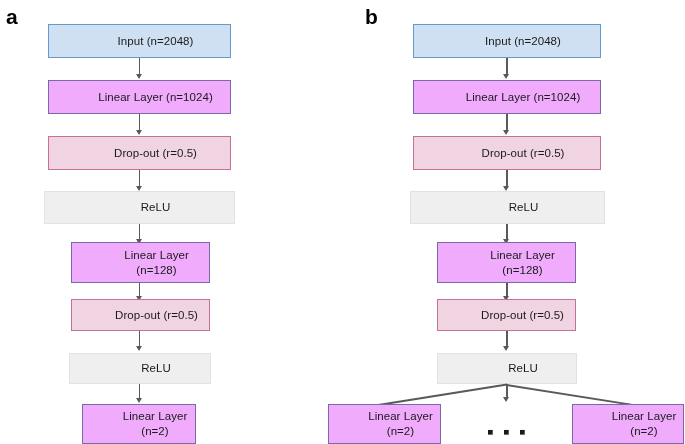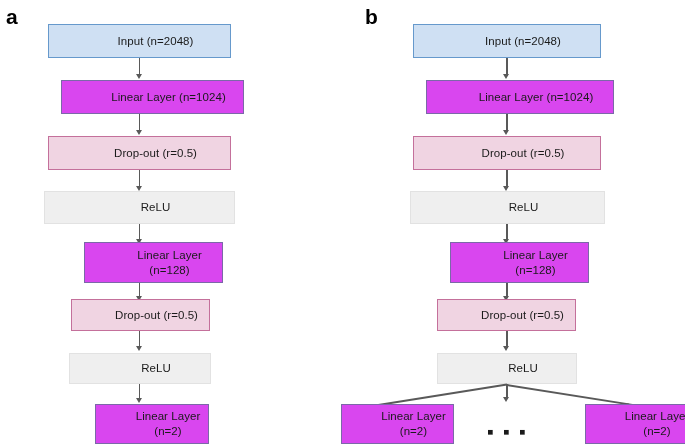--- a/index.html
+++ b/index.html
@@ -39,23 +39,22 @@
     border-style: solid;
     border-width: 1px;
     letter-spacing: 0.05px;
     padding-left: 32px;
   }
   .node-input {
     background: #cfe0f3;
     border-color: #6699cc;
   }
   .node-linear {
-    background: #d946ef;
+    background: #f0abfc;
     border-color: #7b68a8;
-    margin-left: 13px;
   }
   .node-dropout {
     background: #f0d4e2;
     border-color: #c4709b;
   }
   .node-relu {
     background: #efefef;
     border-color: #e2e2e2;
   }
   .node-label {

